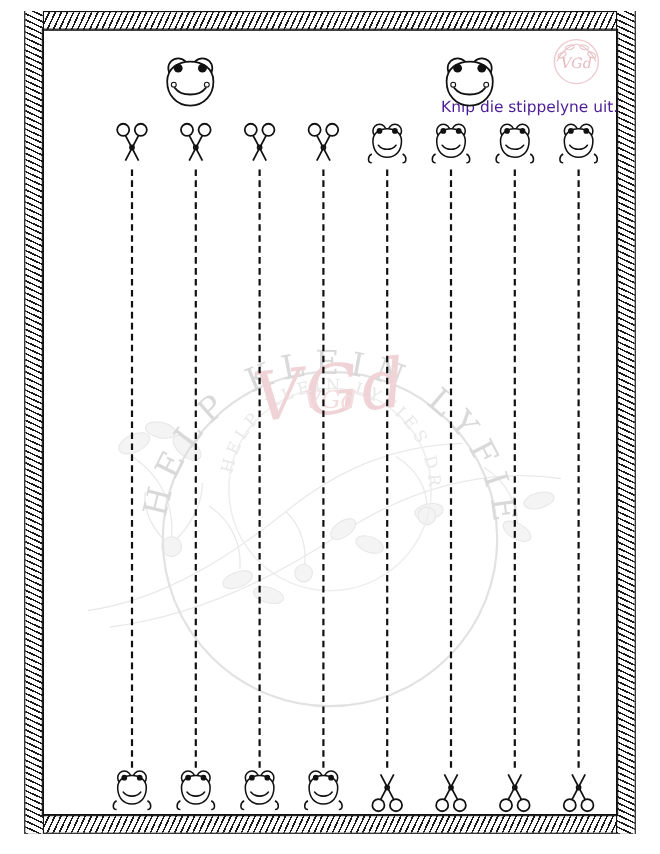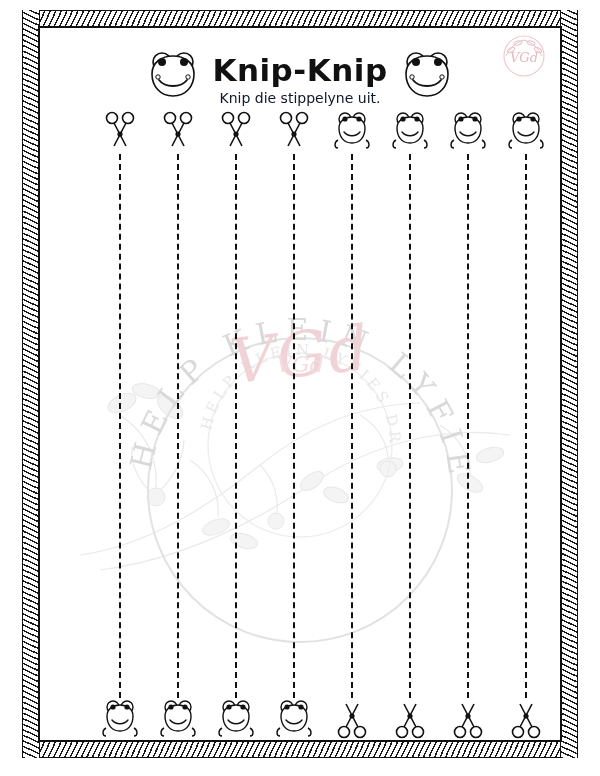--- a/index.html
+++ b/index.html
@@ -113,24 +113,24 @@
     position:absolute;left:0;right:0;top:24px;
     text-align:center;
     font-family:"DejaVu Sans", sans-serif;
     font-weight:bold;
     font-size:31px;
     letter-spacing:.5px;
     color:#111;
   }
   .subtitle{
     position:absolute;left:0;right:0;top:62px;
-    text-align:center;
+    text-align:right;
     font-family:"DejaVu Sans", sans-serif;
     font-size:14px;
-    color:#0f172a;
+    color:#4c1d95;
   }
   .frog-head{
     position:absolute;top:22px;width:54px;height:52px;
   }
   .frog-head.left{left:108px;}
   .frog-head.right{right:108px;}
   .frog-head svg{width:100%;height:100%;display:block;}
 
   
   .lines{
@@ -258,21 +258,20 @@
           <path d="M6 24 C6 12 16 6 27 6 C38 6 48 12 48 24 C48 36 40 46 27 46 C14 46 6 36 6 24Z"></path>
         </g>
         <circle cx="16" cy="12" r="4" fill="#111"></circle>
         <circle cx="38" cy="12" r="4" fill="#111"></circle>
         <path d="M13 30 C19 38 35 38 41 30" fill="none" stroke="#111" stroke-width="1.8" stroke-linecap="round"></path>
         <circle cx="12" cy="27" r="2.2" fill="none" stroke="#111" stroke-width="1"></circle>
         <circle cx="42" cy="27" r="2.2" fill="none" stroke="#111" stroke-width="1"></circle>
       </svg>
     </div>
 
-    <div class="title">Knip-Knip</div>
     <div class="subtitle">Knip die stippelyne uit.</div>
 
     <div class="frog-head right">
       <svg viewBox="0 0 54 52" xmlns="http://www.w3.org/2000/svg">
         <g fill="#fff" stroke="#111" stroke-width="1.6">
           <circle cx="16" cy="12" r="9"></circle>
           <circle cx="38" cy="12" r="9"></circle>
           <path d="M6 24 C6 12 16 6 27 6 C38 6 48 12 48 24 C48 36 40 46 27 46 C14 46 6 36 6 24Z"></path>
         </g>
         <circle cx="16" cy="12" r="4" fill="#111"></circle>

